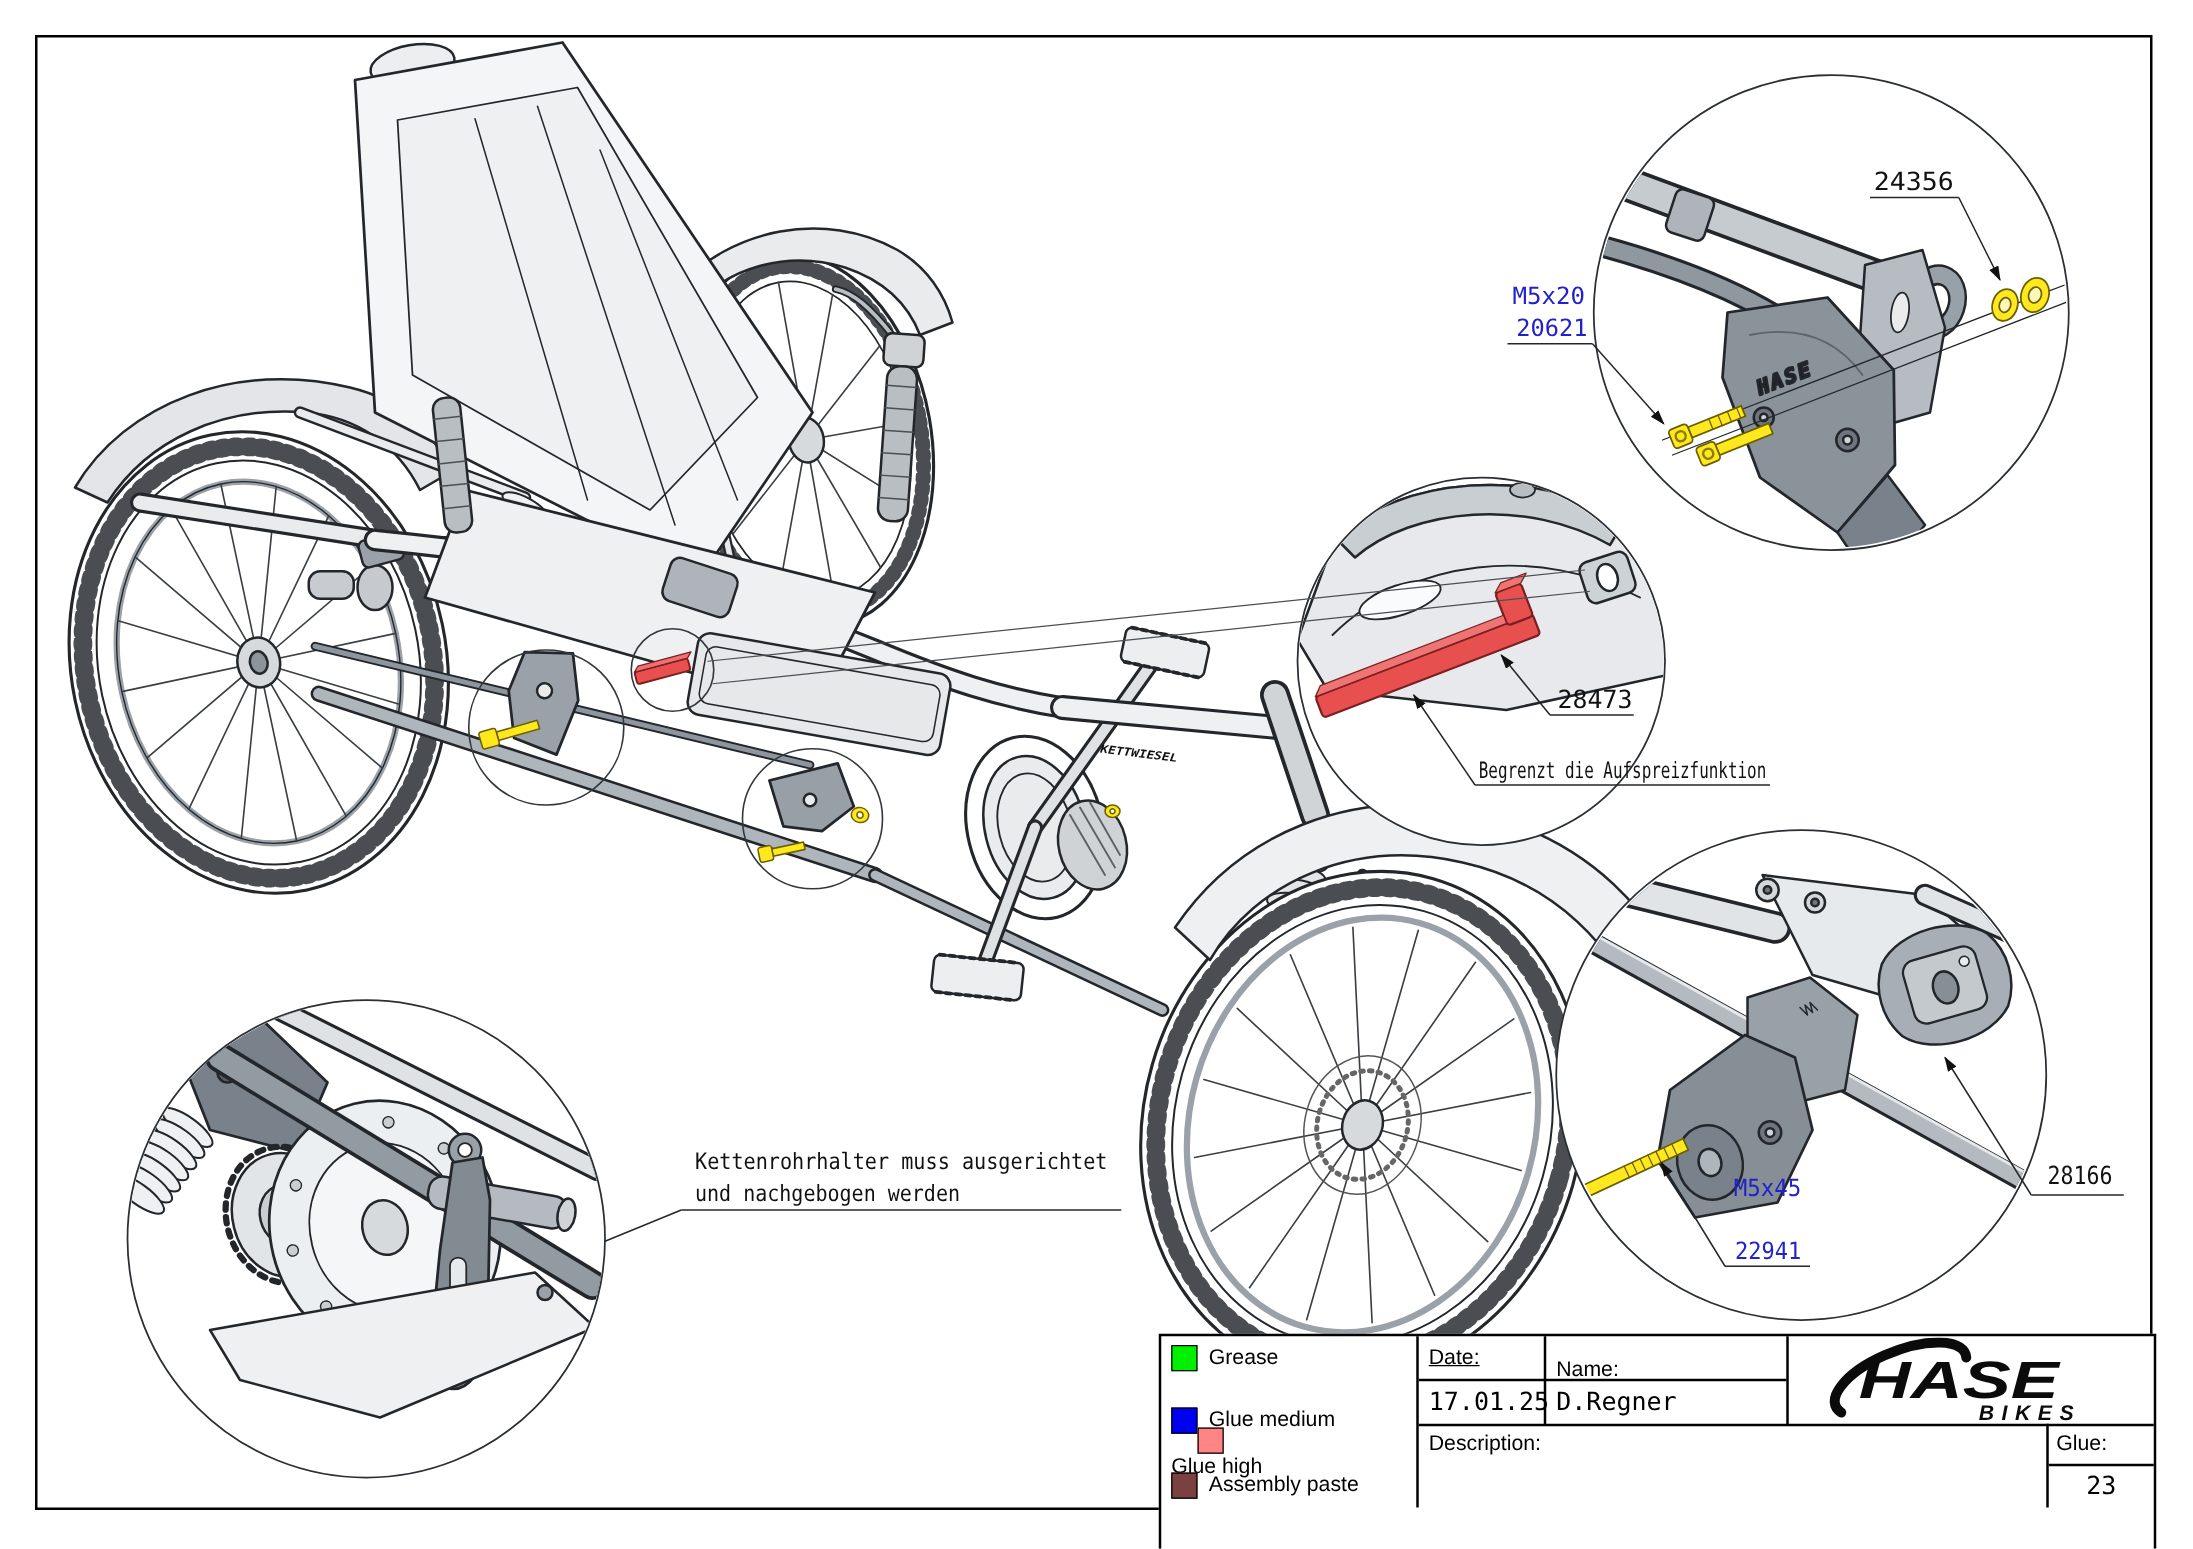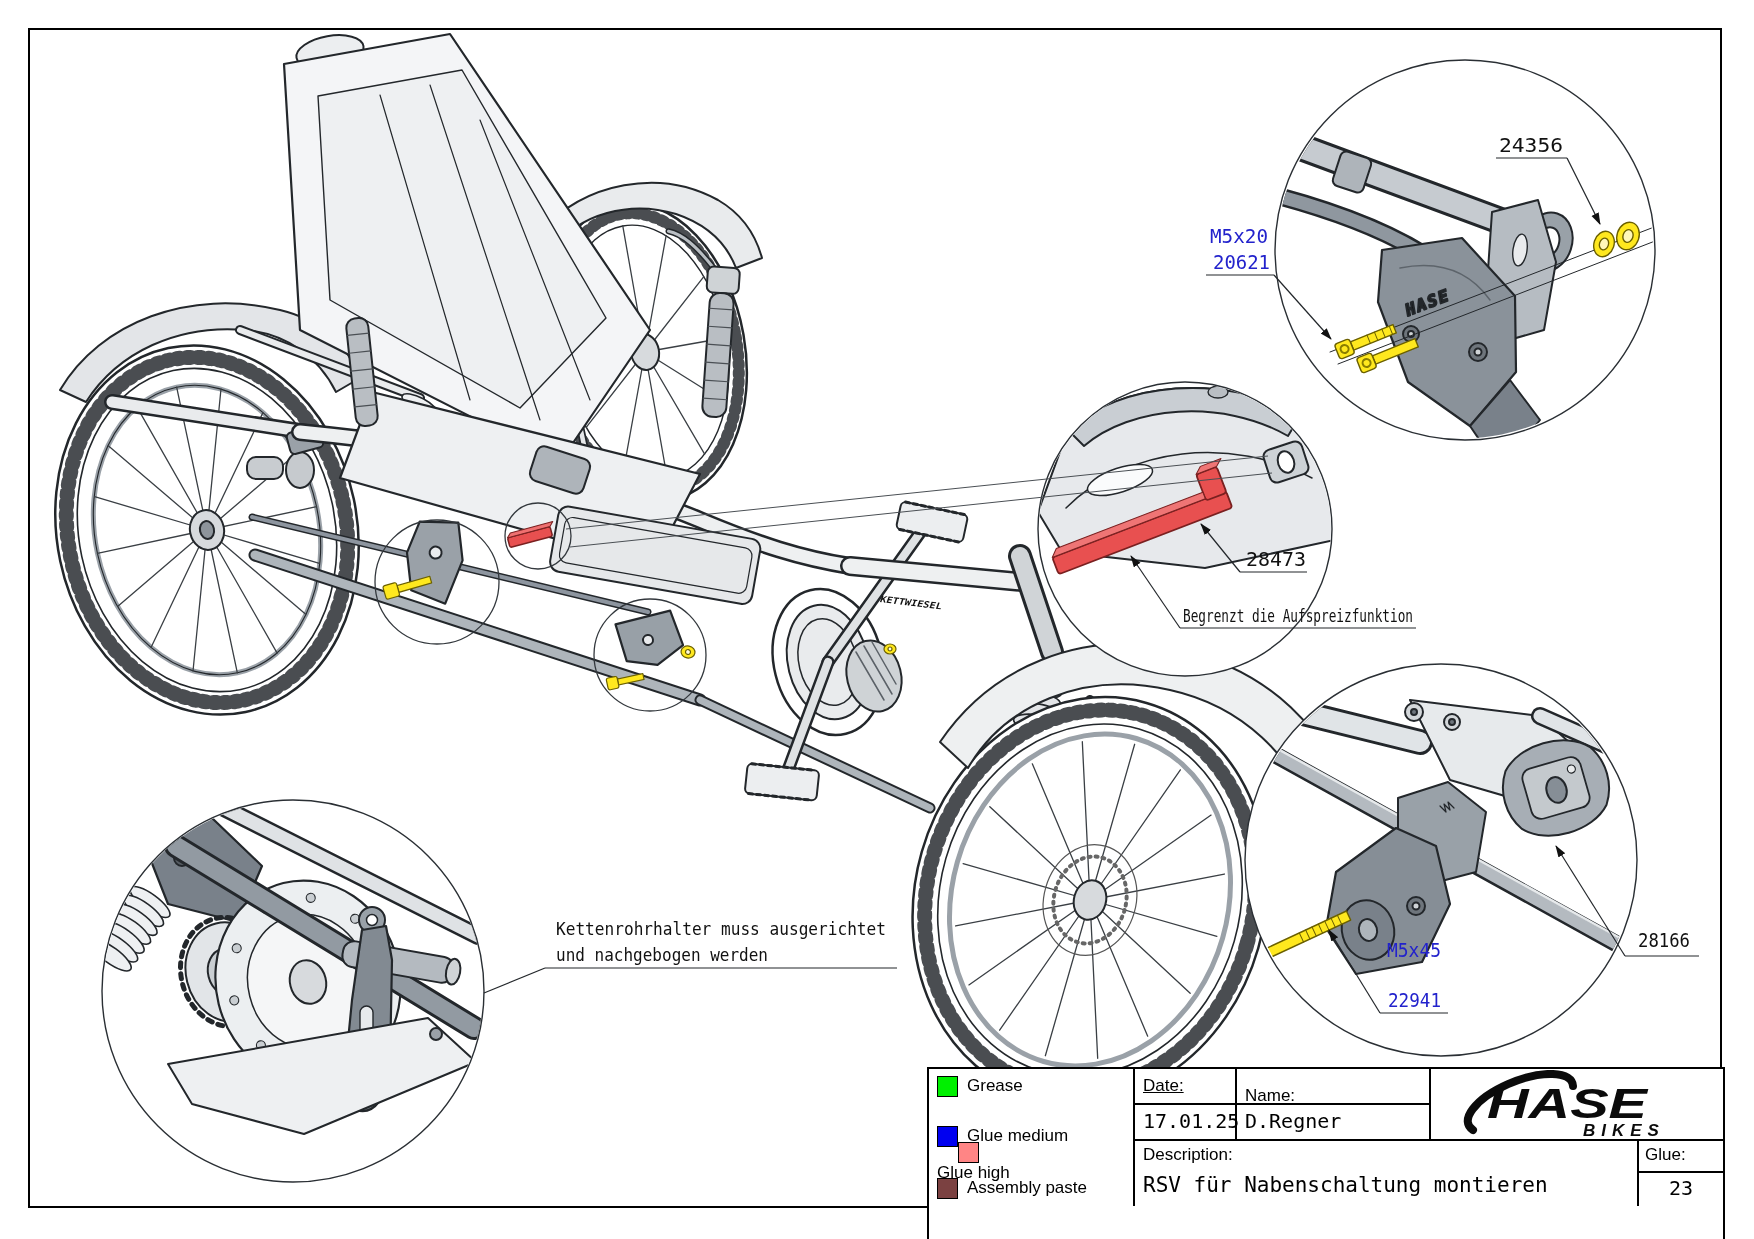--- a/index.html
+++ b/index.html
@@ -542,21 +542,20 @@
     <div class="legend-row" style="top:107px;">
       <div class="swatch" style="background: rgb(123, 65, 65);"></div>
       <div class="legend-text">Assembly paste</div>
     </div>
 
     <div class="cell-label" style="left:214px;top:7px;text-decoration:underline;">Date:</div>
     <div class="cell-value" style="left:214px;top:40px;">17.01.25</div>
     <div class="cell-label" style="left:316px;top:17px;">Name:</div>
     <div class="cell-value" style="left:316px;top:40px;">D.Regner</div>
     <div class="cell-label" style="left:214px;top:76px;">Description:</div>
-    <div class="cell-value" style="left:214px;top:104px;font-size:21px;">RSV für Nabenschaltung montieren</div>
     <div class="cell-label" style="left:716px;top:76px;">Glue:</div>
     <div class="cell-value" style="left:710px;top:107px;width:84px;text-align:center;">23</div>
 
     <div class="logo-box">
       <svg width="288" height="69" viewBox="0 0 288 69">
         <path d="M38,60 A56,23 -22 1 1 138,16" fill="none" stroke="#0b0b0b" stroke-width="8" stroke-linecap="round"></path>
         <text x="52" y="48" font-family="Liberation Sans, sans-serif" font-size="42" font-style="italic" font-weight="900" fill="#0b0b0b" textLength="160" lengthAdjust="spacingAndGlyphs">HASE</text>
         <text x="148" y="66" font-family="Liberation Sans, sans-serif" font-size="17" font-style="italic" font-weight="900" fill="#0b0b0b" letter-spacing="6">BIKES</text>
       </svg>
     </div>

